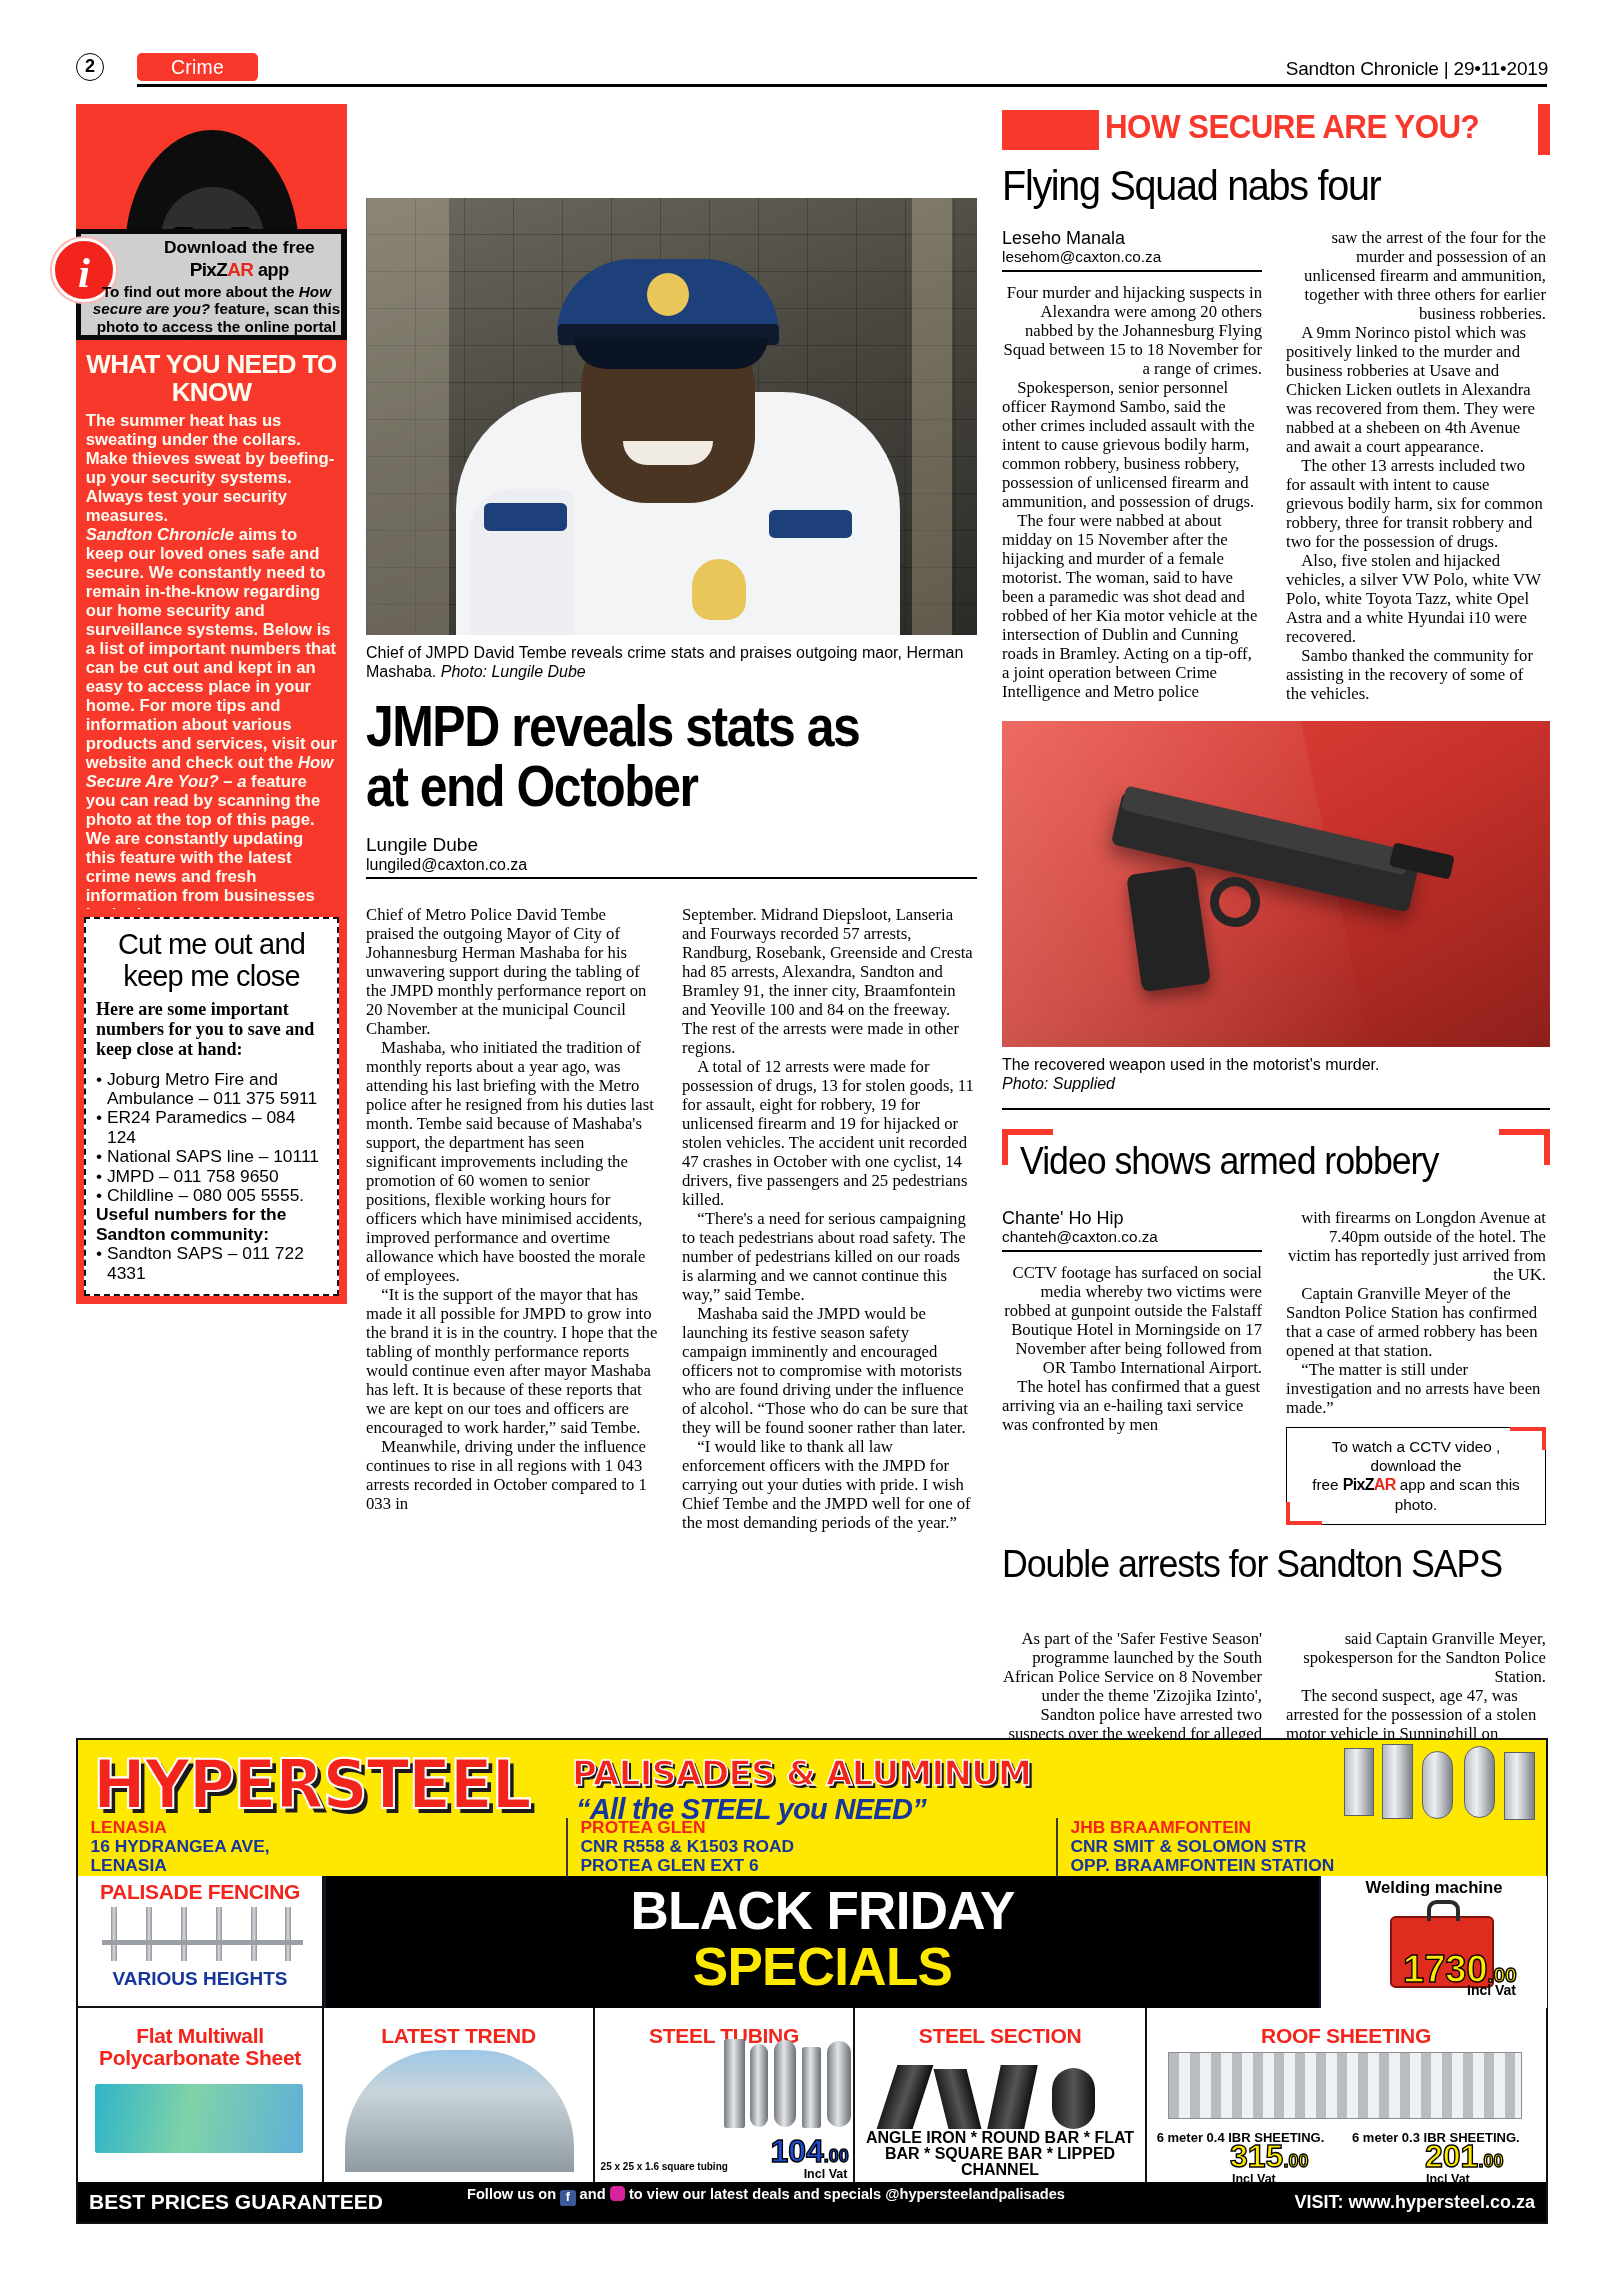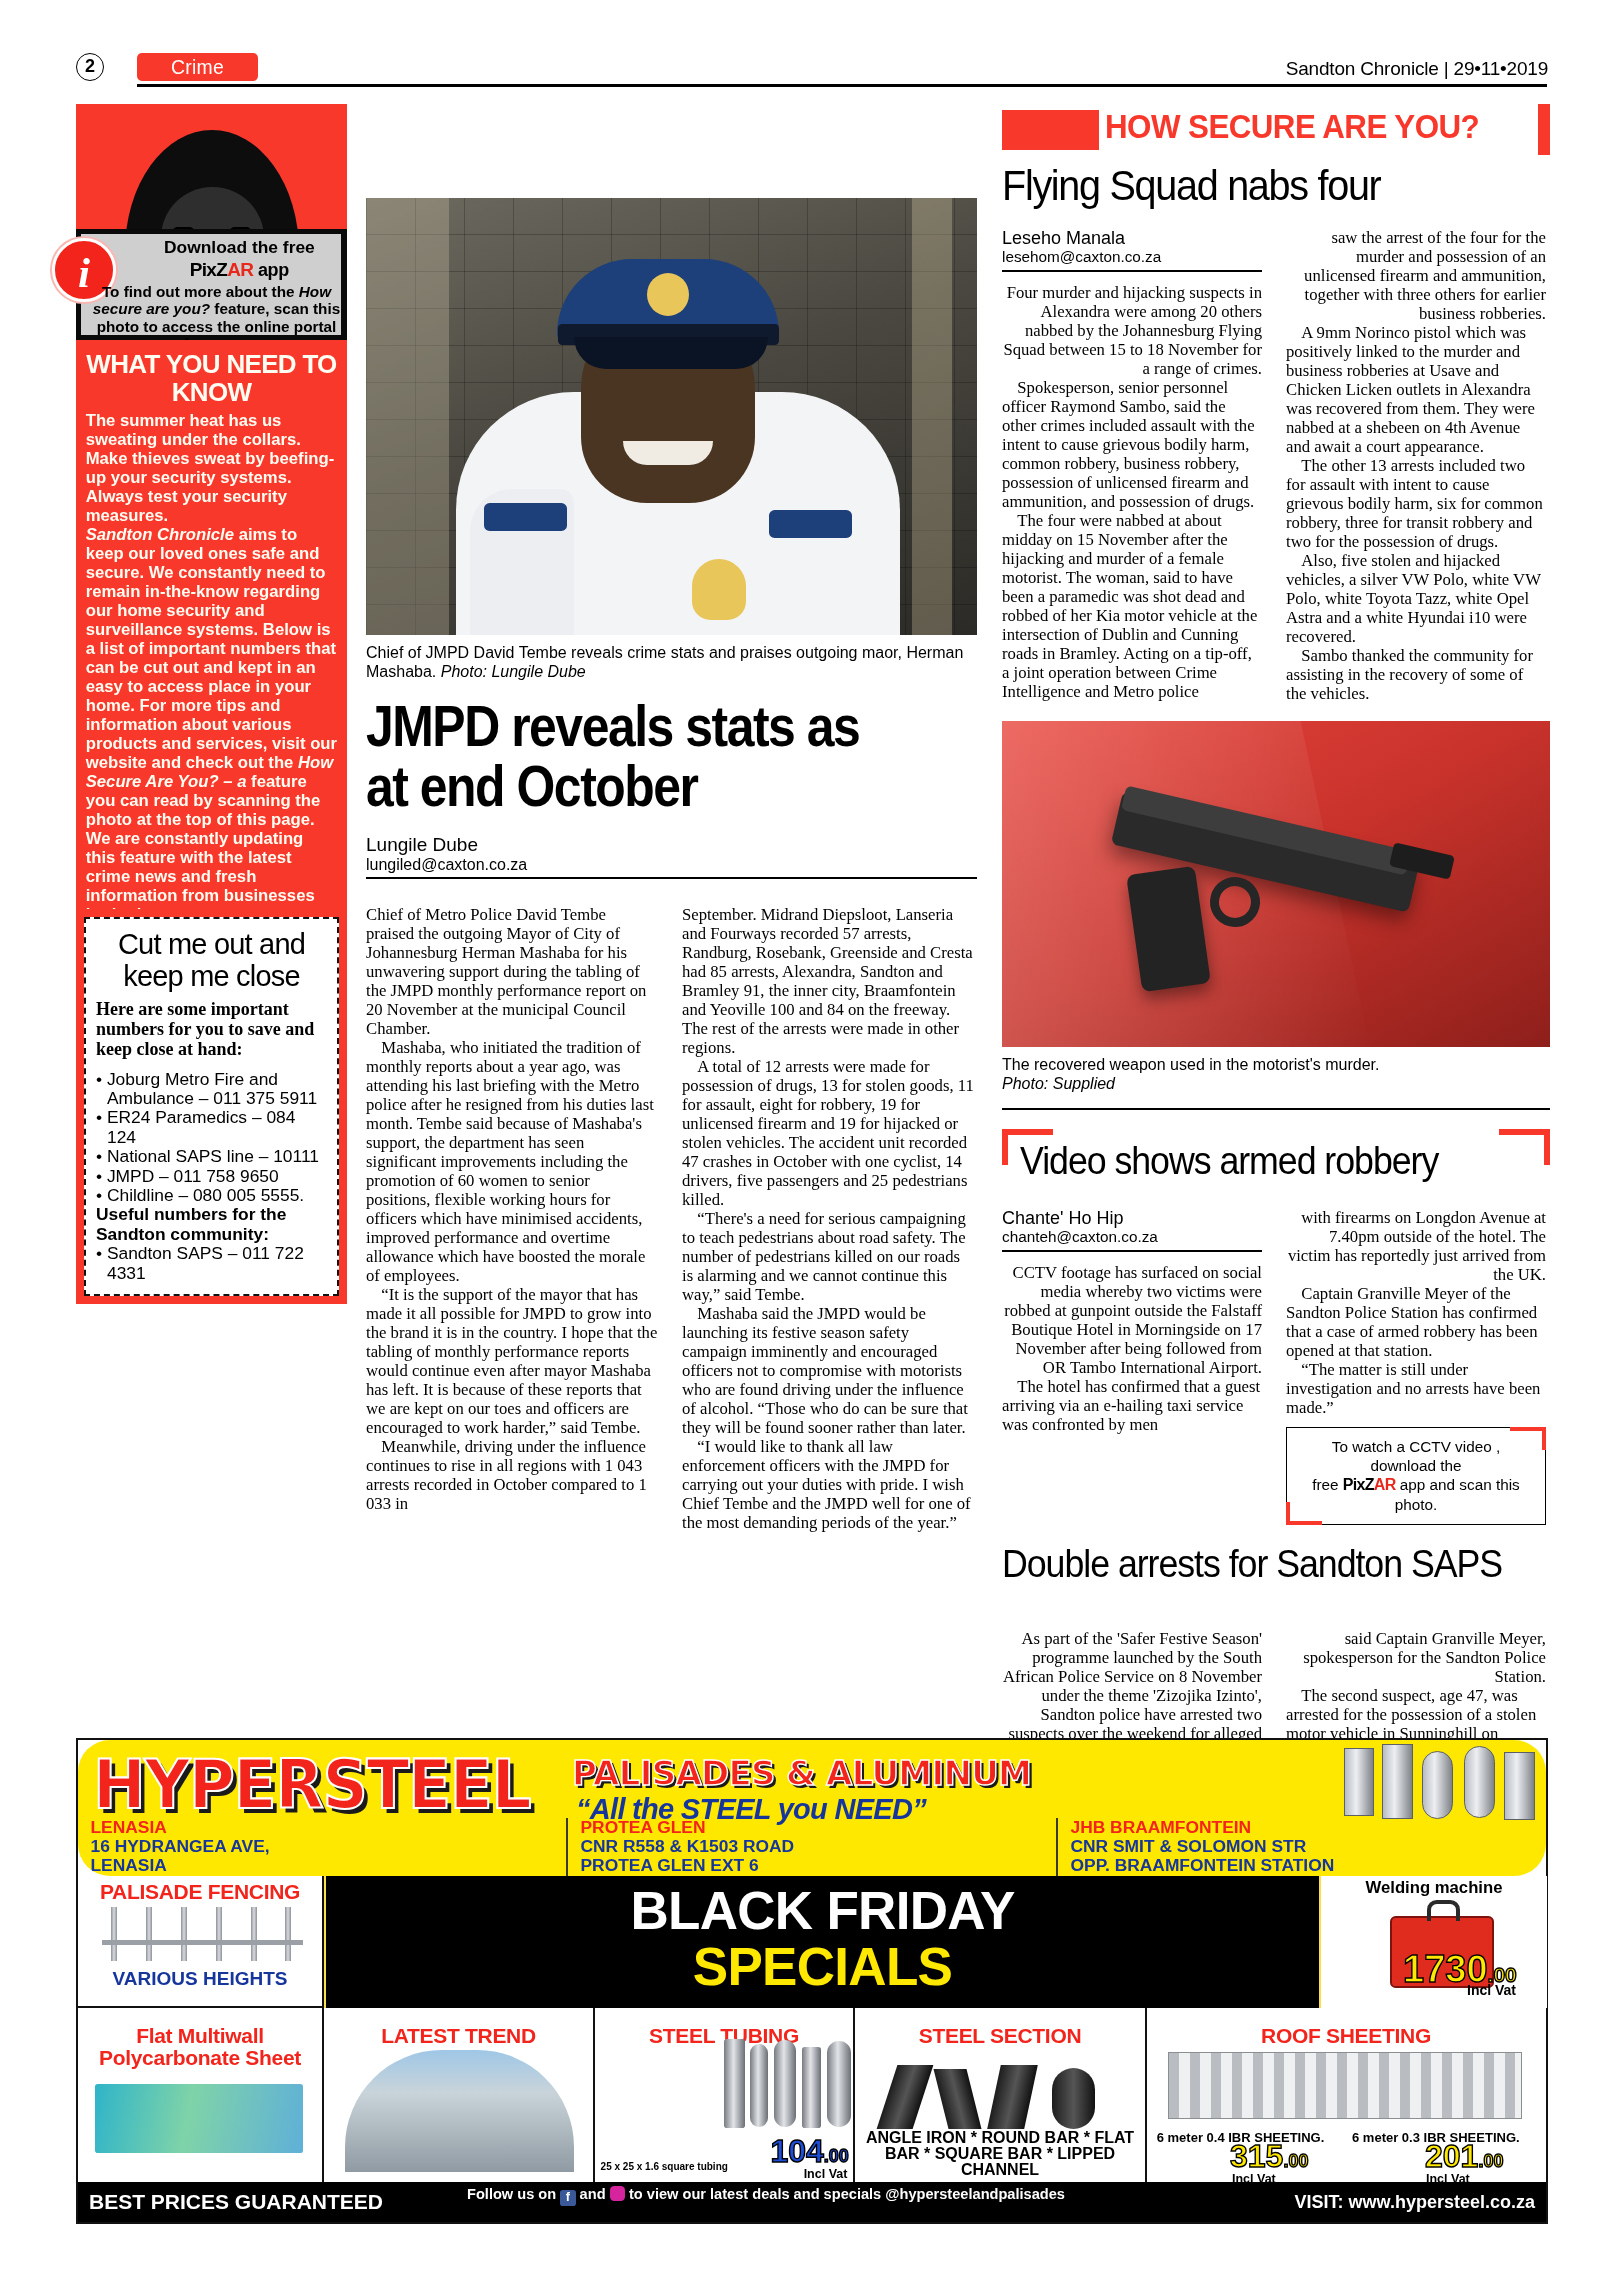--- a/index.html
+++ b/index.html
@@ -244,21 +244,21 @@
   .pixz-cta .l1 { font-size:15.3px; line-height:19px; }
   .pixz-cta .l2 { font-size:15.3px; line-height:20px; }
 
   .double-head {
     margin-top:18px; font-size:38px; line-height:43px; font-weight:normal; letter-spacing:-1.1px;
     transform:scaleX(0.94); transform-origin:left center;
   }
 
   
   .ad { position:absolute; left:76px; top:1738px; width:1472px; height:486px; border:2.1px solid #111; }
-  .ad-top { position:relative; height:136px; background:#ffe800; overflow:hidden;border-radius:32px; }
+  .ad-top { position:relative; height:136px; background:#ffe800; overflow:hidden; }
   .ad-logo {
     position:absolute; left:15.3px; top:5.6px; font-size:67px; font-weight:bold; color:#f2241b;
     letter-spacing:-1.4px; -webkit-text-stroke:2.1px #fff; text-shadow:4.9px 4.9px 0 #1a1a1a;
     font-family:"DejaVu Sans", sans-serif; transform:scaleX(0.94); transform-origin:left center;
   }
   .ad-pal {
     position:absolute; left:494px; top:12.5px; font-size:34px; font-weight:bold; color:#f2241b;
     -webkit-text-stroke:1.4px #fff; text-shadow:2.8px 2.8px 0 #1a1a1a; letter-spacing:-0.7px;
     font-family:"DejaVu Sans", sans-serif;
   }
@@ -276,21 +276,21 @@
   .ad-pipes span:nth-child(3){ left:83px; top:7px; border-radius:15.3px; }
   .ad-pipes span:nth-child(4){ left:125px; top:1.4px; height:72px; border-radius:15.3px; }
   .ad-pipes span:nth-child(5){ left:165px; top:8.3px; }
 
   .ad-branches { position:absolute; left:0; top:78px; width:100%; display:flex; }
   .ad-branch { flex:1; padding:0 12.5px; border-right:2.1px solid #3a3a3a; }
   .ad-branch:last-child { border-right:none; }
   .ad-branch .bname { color:#f2241b; font-size:17.4px; font-weight:bold; line-height:19px; }
   .ad-branch .bline { color:#16369c; font-size:17.4px; font-weight:bold; line-height:19.4px; }
 
-  .ad-mid { position:relative; height:132px; background:#fde047; }
+  .ad-mid { position:relative; height:132px; background:#0f172a; }
   .ad-pal-panel { position:absolute; left:0; top:0; width:246px; height:132px; border-right:2.1px solid #111; border-bottom:2.1px solid #111; background:#fff; }
   .ad-pal-panel .t { color:#f2241b; font-size:21px; font-weight:bold; text-align:center; margin-top:4.2px; letter-spacing:-0.3px; }
   .ad-pal-panel .b { color:#16369c; font-size:19px; font-weight:bold; text-align:center; margin-top:64px; }
   .pal-art { position:absolute; left:23.6px; top:30.5px; width:201px; height:54px; }
   .pal-art i { position:absolute; top:0; width:6.2px; height:54px; background:linear-gradient(90deg,#8d9299,#d8dade,#8d9299); }
   .pal-art i:nth-child(1){left:9.7px}.pal-art i:nth-child(2){left:44px}.pal-art i:nth-child(3){left:79px}
   .pal-art i:nth-child(4){left:114px}.pal-art i:nth-child(5){left:149px}.pal-art i:nth-child(6){left:183px}
   .pal-rail { position:absolute; left:0; top:33px; width:201px; height:5.6px; background:#9aa0a6; }
 
   .ad-bf { position:absolute; left:248px; top:0; width:993px; height:132px; background:#000; }

